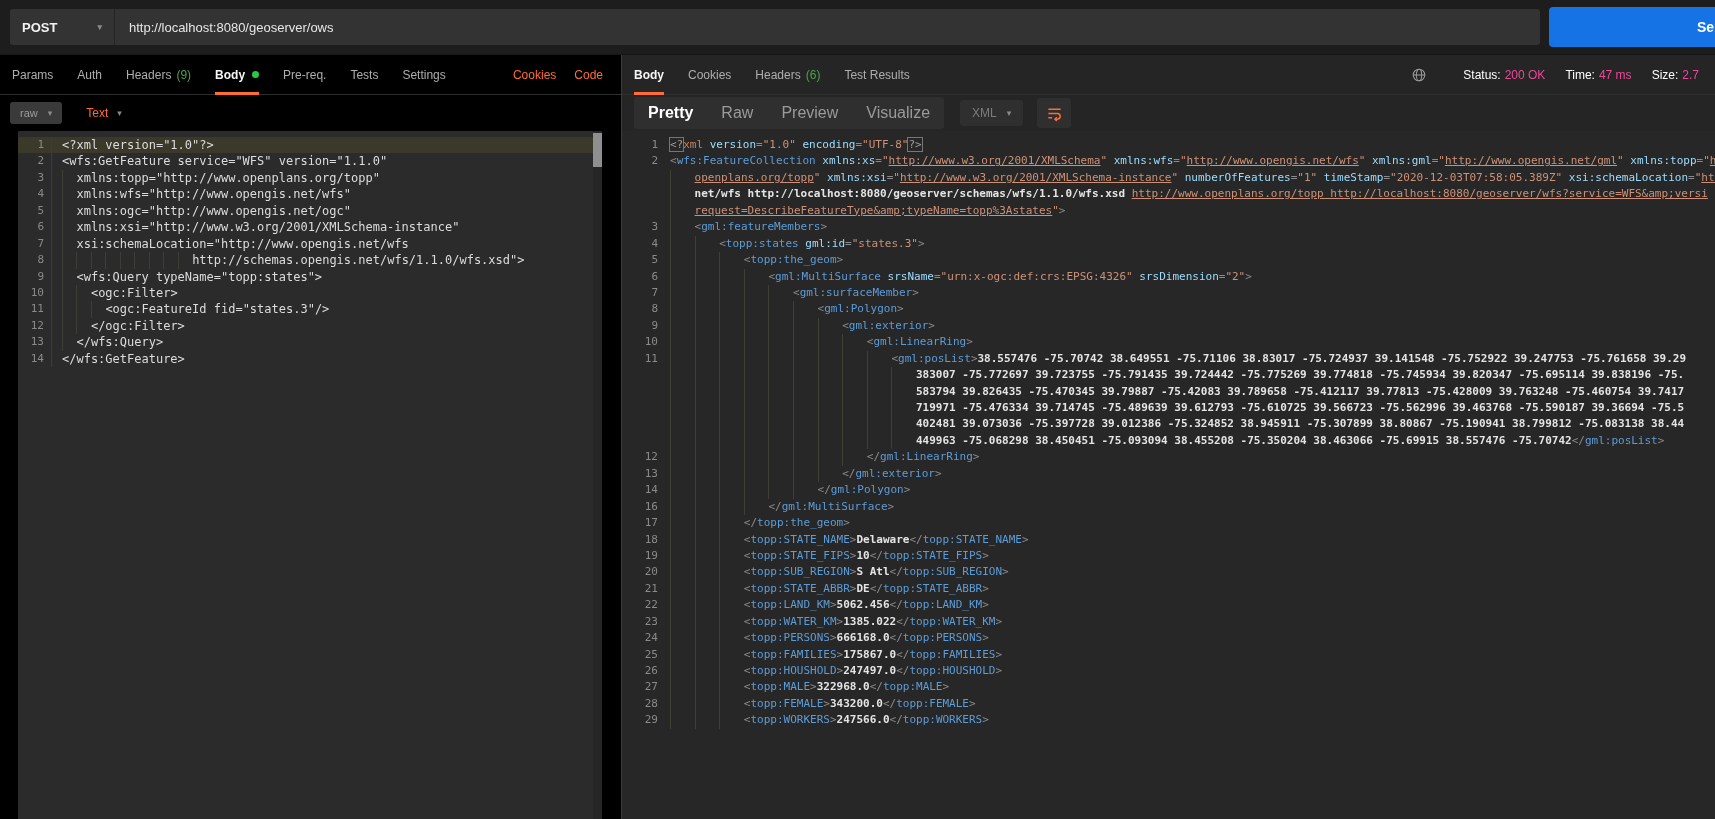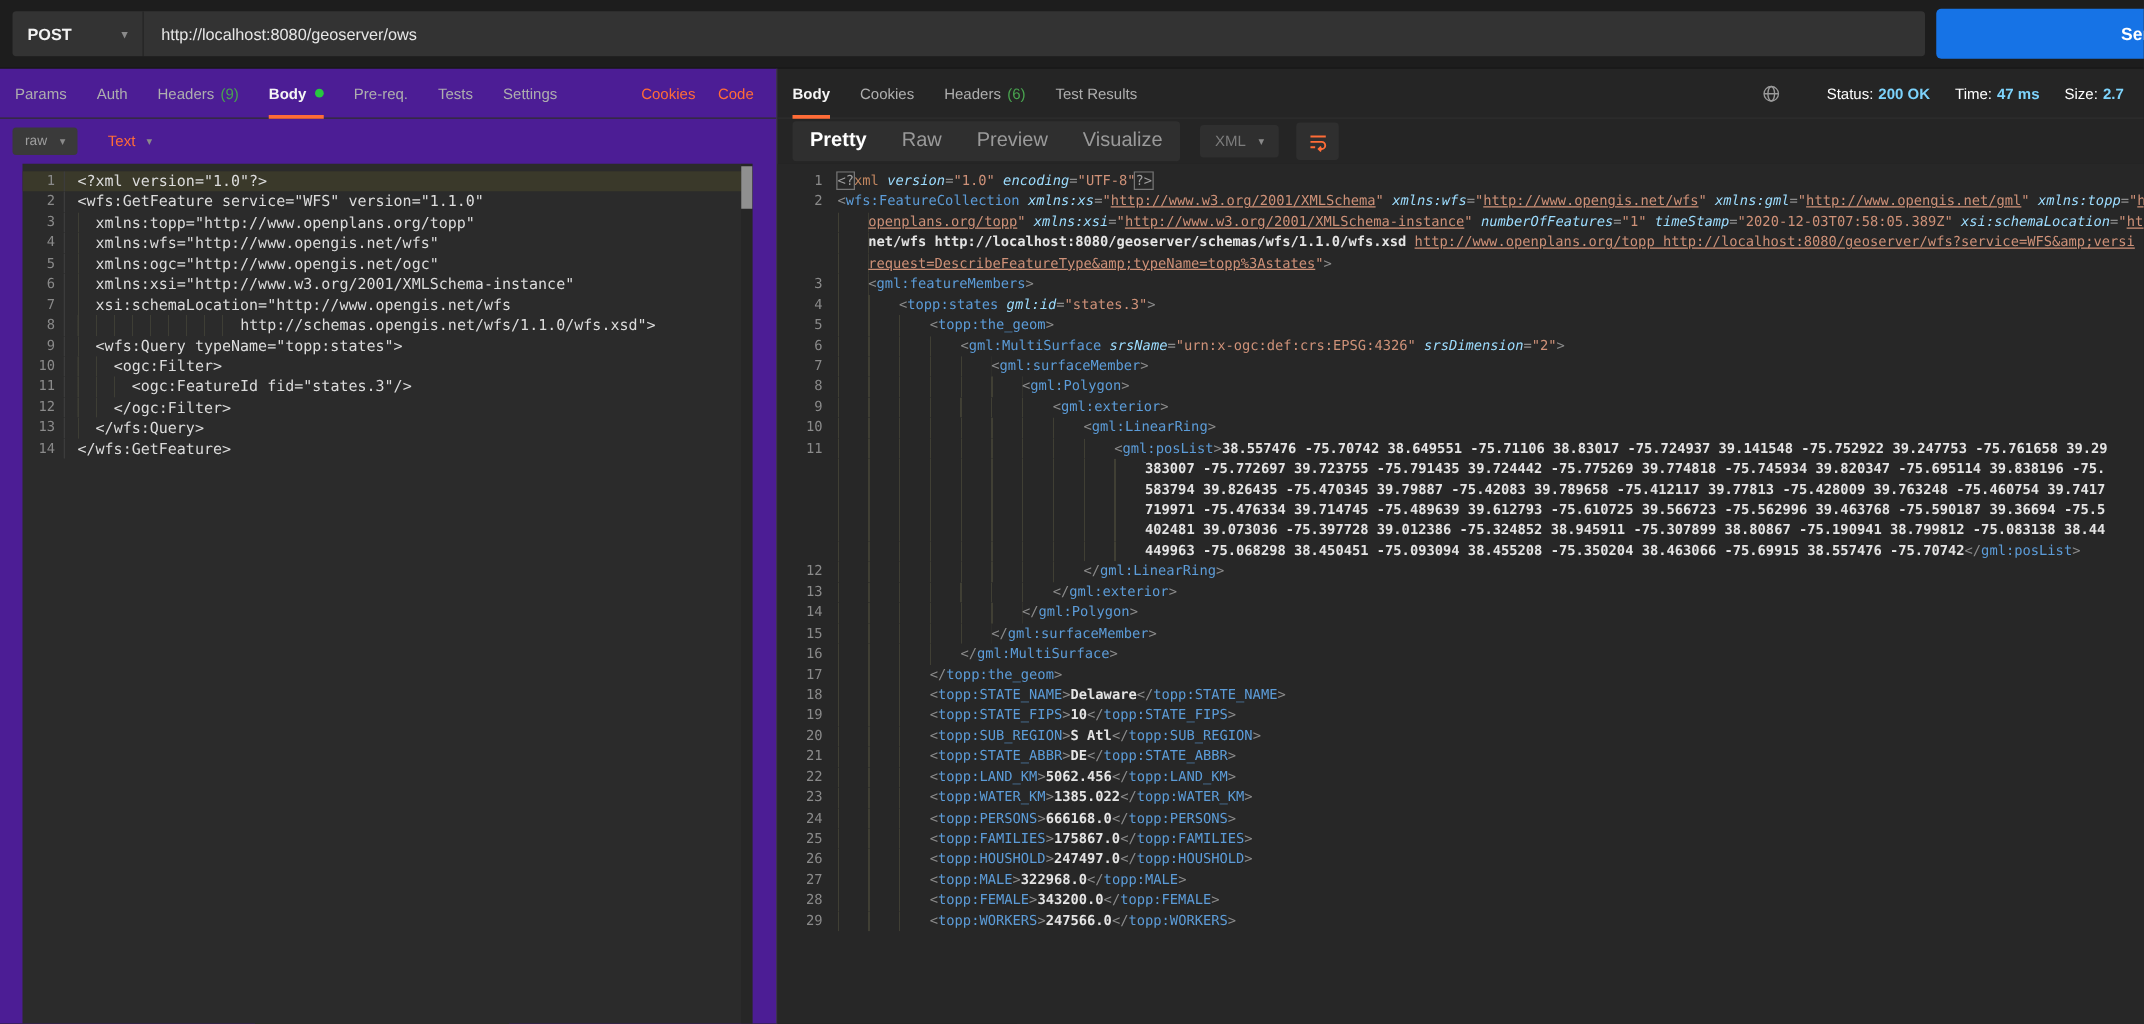--- a/index.html
+++ b/index.html
@@ -10,36 +10,36 @@
   }
   
   .topbar{height:55px;display:flex;align-items:center;background:#1d1d1d;padding-left:10px;border-bottom:1px solid #161616;box-sizing:border-box;}
   .url-group{display:flex;flex:0 0 1530px;height:36px;background:#333333;border-radius:3px;align-items:stretch;overflow:hidden;}
   .method{width:105px;display:flex;align-items:center;justify-content:space-between;padding:0 12px;border-right:1px solid #242424;color:#f2f2f2;font-weight:bold;font-size:13px;box-sizing:border-box;}
   .chev{color:#8a8a8a;font-size:9px;}
   .url-input{flex:1;background:transparent;border:none;outline:none;color:#e6e6e6;font-size:13px;padding:15px 14px;font-family:"Liberation Sans",sans-serif;}
   .send-btn{margin-left:9px;width:330px;height:40px;flex:none;background:#1673e6;color:#fff;font-weight:bold;font-size:14px;border:none;border-radius:4px;cursor:pointer;}
   
   .workspace{display:flex;height:764px;}
-  .left-pane{width:622px;flex:none;border-right:1px solid #3a3a3a;display:flex;flex-direction:column;box-sizing:border-box;background:#4c1d95;}
+  .left-pane{width:622px;flex:none;border-right:1px solid #3a3a3a;display:flex;flex-direction:column;box-sizing:border-box;background:#000000;}
   .right-pane{flex:1;min-width:0;display:flex;flex-direction:column;background:#252525;}
   
   .tabs-row{height:39px;flex:none;display:flex;align-items:center;padding:0 12px;border-bottom:1px solid #2e2e2e;font-size:12px;color:#aeaeae;}
   .tab{display:flex;align-items:center;height:100%;position:relative;margin-right:24px;cursor:pointer;white-space:nowrap;}
   .tab.active{color:#f5f5f5;font-weight:bold;}
   .tab.active::after{content:"";position:absolute;left:0;right:0;bottom:-1px;height:3px;background:#ff6c37;}
   .count{color:#49a34f;margin-left:5px;}
   .dot{width:7px;height:7px;border-radius:50%;background:#27c93f;margin-left:7px;}
   .links{margin-left:auto;display:flex;gap:18px;color:#ff6c37;padding-right:6px;}
   .links span{cursor:pointer;}
   
   .meta{margin-left:auto;display:flex;align-items:center;font-size:12px;padding-right:4px;white-space:nowrap;}
   .meta .grp{margin-left:20px;}
   .meta .lbl{color:#ffffff;}
-  .meta .val{color:#7dd3fc;margin-left:4px;font-weight:bold;}
+  .meta .val{color:#ec4899;margin-left:4px;}
   .globe{margin-right:16px;display:flex;align-items:center;}
   
   .type-row{height:36px;flex:none;display:flex;align-items:center;padding-left:10px;}
   .raw-select{background:#3a3a3a;border-radius:3px;padding:5px 10px;font-size:11px;color:#9e9e9e;display:flex;align-items:center;gap:10px;cursor:pointer;}
   .text-select{color:#ff6c37;font-size:12px;margin-left:24px;display:flex;align-items:center;gap:9px;cursor:pointer;}
   
   .view-row{height:36px;flex:none;display:flex;align-items:center;padding-left:12px;}
   .segmented{display:flex;background:#2f2f2f;border-radius:3px;overflow:hidden;}
   .seg{padding:7px 14px;font-size:16px;color:#9a9a9a;cursor:pointer;}
   .seg.active{color:#fff;font-weight:bold;}
@@ -53,21 +53,21 @@
   .crow.cur{background:#3a392a;}
   .ln{display:inline-block;text-align:right;color:#8a8a8a;font-size:11px;vertical-align:top;}
   .left-editor .ln{width:26px;padding-right:7px;border-right:1px solid #3c3c3c;margin-right:10px;}
   .right-editor .ln{width:36px;margin-right:12px;}
   .ind{display:inline-block;height:16.45px;vertical-align:top;}
   .left-editor .ind{background:repeating-linear-gradient(to right,#3e3e35 0 1px,transparent 1px 14.46px);}
   .right-editor .ind{background:repeating-linear-gradient(to right,#403f34 0 1px,transparent 1px 24.6px);}
   .tk-pl{color:#dcdcdc;}
   .tk-pun{color:#8c8c8c;}
   .tk-tag{color:#5c9cd8;}
-  .tk-att{color:#9cdcfe;font-style:italic;}
+  .tk-att{color:#9cdcfe;}
   .tk-str{color:#ce9178;}
   .tk-lnk{color:#ce9178;text-decoration:underline;}
   .tk-txt{color:#e4e4e4;font-weight:bold;}
   .tk-pi{color:#c0855f;}
   .tk-bx{color:#9e9e9e;outline:1px solid #767676;}
   
   .sbar{position:absolute;top:0;right:0;width:9px;height:100%;background:#262626;}
   .sthumb{position:absolute;top:2px;right:0;width:9px;height:34px;background:#8f8f8f;}
 </style>
 </head>
@@ -218,21 +218,20 @@
         <div class="crow"><span class="ln">10</span><span class="ind" style="width: 196.8px;"></span><span class="tk-pun">&lt;</span><span class="tk-tag">gml:LinearRing</span><span class="tk-pun">&gt;</span></div>
         <div class="crow"><span class="ln">11</span><span class="ind" style="width: 221.4px;"></span><span class="tk-pun">&lt;</span><span class="tk-tag">gml:posList</span><span class="tk-pun">&gt;</span><span class="tk-txt">38.557476 -75.70742 38.649551 -75.71106 38.83017 -75.724937 39.141548 -75.752922 39.247753 -75.761658 39.29</span></div>
         <div class="crow"><span class="ln"></span><span class="ind" style="width: 246px;"></span><span class="tk-txt">383007 -75.772697 39.723755 -75.791435 39.724442 -75.775269 39.774818 -75.745934 39.820347 -75.695114 39.838196 -75.</span></div>
         <div class="crow"><span class="ln"></span><span class="ind" style="width: 246px;"></span><span class="tk-txt">583794 39.826435 -75.470345 39.79887 -75.42083 39.789658 -75.412117 39.77813 -75.428009 39.763248 -75.460754 39.7417</span></div>
         <div class="crow"><span class="ln"></span><span class="ind" style="width: 246px;"></span><span class="tk-txt">719971 -75.476334 39.714745 -75.489639 39.612793 -75.610725 39.566723 -75.562996 39.463768 -75.590187 39.36694 -75.5</span></div>
         <div class="crow"><span class="ln"></span><span class="ind" style="width: 246px;"></span><span class="tk-txt">402481 39.073036 -75.397728 39.012386 -75.324852 38.945911 -75.307899 38.80867 -75.190941 38.799812 -75.083138 38.44</span></div>
         <div class="crow"><span class="ln"></span><span class="ind" style="width: 246px;"></span><span class="tk-txt">449963 -75.068298 38.450451 -75.093094 38.455208 -75.350204 38.463066 -75.69915 38.557476 -75.70742</span><span class="tk-pun">&lt;/</span><span class="tk-tag">gml:posList</span><span class="tk-pun">&gt;</span></div>
         <div class="crow"><span class="ln">12</span><span class="ind" style="width: 196.8px;"></span><span class="tk-pun">&lt;/</span><span class="tk-tag">gml:LinearRing</span><span class="tk-pun">&gt;</span></div>
         <div class="crow"><span class="ln">13</span><span class="ind" style="width: 172.2px;"></span><span class="tk-pun">&lt;/</span><span class="tk-tag">gml:exterior</span><span class="tk-pun">&gt;</span></div>
         <div class="crow"><span class="ln">14</span><span class="ind" style="width: 147.6px;"></span><span class="tk-pun">&lt;/</span><span class="tk-tag">gml:Polygon</span><span class="tk-pun">&gt;</span></div>
-        <div class="crow"><span class="ln">15</span><span class="ind" style="width: 123px;"></span><span class="tk-pun">&lt;/</span><span class="tk-tag">gml:surfaceMember</span><span class="tk-pun">&gt;</span></div>
         <div class="crow"><span class="ln">16</span><span class="ind" style="width: 98.4px;"></span><span class="tk-pun">&lt;/</span><span class="tk-tag">gml:MultiSurface</span><span class="tk-pun">&gt;</span></div>
         <div class="crow"><span class="ln">17</span><span class="ind" style="width: 73.8px;"></span><span class="tk-pun">&lt;/</span><span class="tk-tag">topp:the_geom</span><span class="tk-pun">&gt;</span></div>
         <div class="crow"><span class="ln">18</span><span class="ind" style="width: 73.8px;"></span><span class="tk-pun">&lt;</span><span class="tk-tag">topp:STATE_NAME</span><span class="tk-pun">&gt;</span><span class="tk-txt">Delaware</span><span class="tk-pun">&lt;/</span><span class="tk-tag">topp:STATE_NAME</span><span class="tk-pun">&gt;</span></div>
         <div class="crow"><span class="ln">19</span><span class="ind" style="width: 73.8px;"></span><span class="tk-pun">&lt;</span><span class="tk-tag">topp:STATE_FIPS</span><span class="tk-pun">&gt;</span><span class="tk-txt">10</span><span class="tk-pun">&lt;/</span><span class="tk-tag">topp:STATE_FIPS</span><span class="tk-pun">&gt;</span></div>
         <div class="crow"><span class="ln">20</span><span class="ind" style="width: 73.8px;"></span><span class="tk-pun">&lt;</span><span class="tk-tag">topp:SUB_REGION</span><span class="tk-pun">&gt;</span><span class="tk-txt">S Atl</span><span class="tk-pun">&lt;/</span><span class="tk-tag">topp:SUB_REGION</span><span class="tk-pun">&gt;</span></div>
         <div class="crow"><span class="ln">21</span><span class="ind" style="width: 73.8px;"></span><span class="tk-pun">&lt;</span><span class="tk-tag">topp:STATE_ABBR</span><span class="tk-pun">&gt;</span><span class="tk-txt">DE</span><span class="tk-pun">&lt;/</span><span class="tk-tag">topp:STATE_ABBR</span><span class="tk-pun">&gt;</span></div>
         <div class="crow"><span class="ln">22</span><span class="ind" style="width: 73.8px;"></span><span class="tk-pun">&lt;</span><span class="tk-tag">topp:LAND_KM</span><span class="tk-pun">&gt;</span><span class="tk-txt">5062.456</span><span class="tk-pun">&lt;/</span><span class="tk-tag">topp:LAND_KM</span><span class="tk-pun">&gt;</span></div>
         <div class="crow"><span class="ln">23</span><span class="ind" style="width: 73.8px;"></span><span class="tk-pun">&lt;</span><span class="tk-tag">topp:WATER_KM</span><span class="tk-pun">&gt;</span><span class="tk-txt">1385.022</span><span class="tk-pun">&lt;/</span><span class="tk-tag">topp:WATER_KM</span><span class="tk-pun">&gt;</span></div>
         <div class="crow"><span class="ln">24</span><span class="ind" style="width: 73.8px;"></span><span class="tk-pun">&lt;</span><span class="tk-tag">topp:PERSONS</span><span class="tk-pun">&gt;</span><span class="tk-txt">666168.0</span><span class="tk-pun">&lt;/</span><span class="tk-tag">topp:PERSONS</span><span class="tk-pun">&gt;</span></div>
         <div class="crow"><span class="ln">25</span><span class="ind" style="width: 73.8px;"></span><span class="tk-pun">&lt;</span><span class="tk-tag">topp:FAMILIES</span><span class="tk-pun">&gt;</span><span class="tk-txt">175867.0</span><span class="tk-pun">&lt;/</span><span class="tk-tag">topp:FAMILIES</span><span class="tk-pun">&gt;</span></div>

